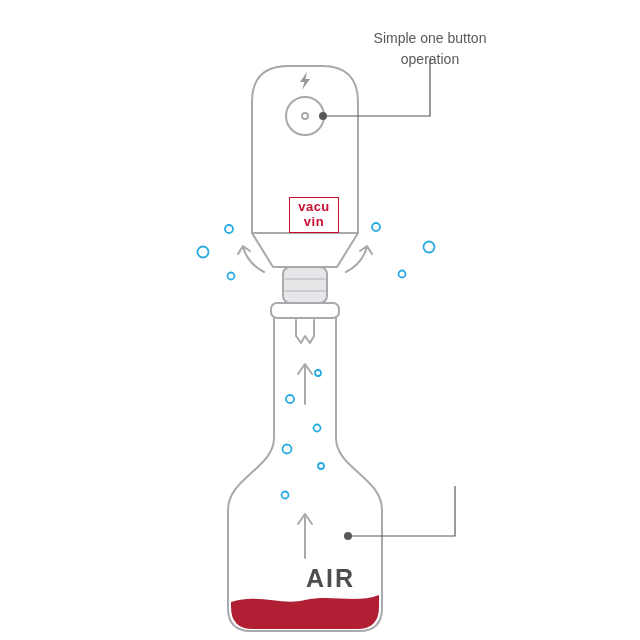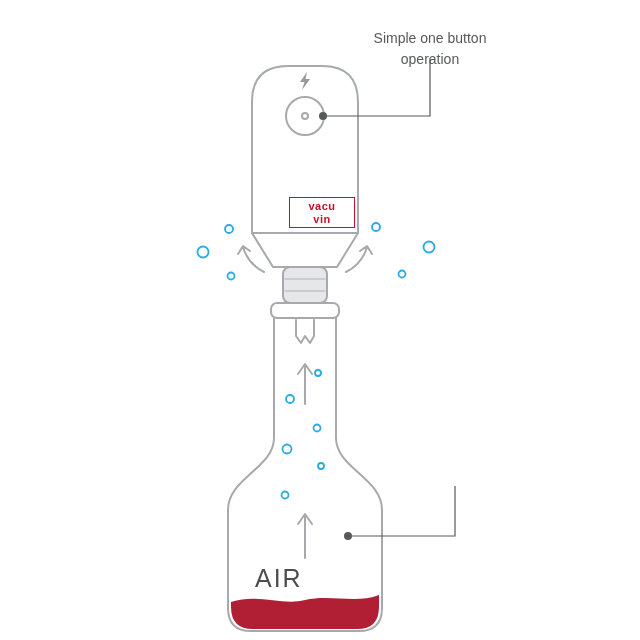--- a/index.html
+++ b/index.html
@@ -15,25 +15,25 @@
   .bubble      {stroke:var(--bubble-blue,#29abe2);fill:#fff;stroke-width:1.8;}
   .arrow       {stroke:var(--outline,#a7a9ac);fill:none;stroke-width:2;stroke-linecap:round;stroke-linejoin:round;}
   .leader      {stroke:var(--text,#58595b);fill:none;stroke-width:1.2;}
   .dot         {fill:var(--text,#58595b);}
   .wine        {fill:var(--wine-red,#b11f35);}
   .bolt        {fill:#96989a;}
   .plug        {fill:#e6e7e8;stroke:var(--outline,#a7a9ac);stroke-width:2;}
 
   .note{position:absolute;color:var(--text,#58595b);font-size:14px;line-height:1.5;
         text-align:center;white-space:pre-line;}
-  .air {position:absolute;color:#4d4d4f;font-weight:normal;font-size:25px;
-        letter-spacing:2px;text-align:left;}
+  .air {position:absolute;color:#4d4d4f;font-weight:bold;font-size:25px;
+        letter-spacing:2px;text-align:right;}
   .logo{position:absolute;border:1.5px solid var(--logo-red,#c8102e);
-        color:var(--logo-red,#c8102e);font-weight:bold;font-size:11px;line-height:1.15;
-        text-align:center;padding:2px 16px;letter-spacing:.5px;}
+        color:var(--logo-red,#c8102e);font-weight:bold;font-size:13px;line-height:1.15;
+        text-align:center;padding:2px 8px;letter-spacing:.5px;}
   .logo span{display:block;}
 </style>
 </head>
 <body>
 
 <div class="stage">
 
   <svg width="640" height="640" viewBox="0 0 640 640">
 
     <path class="stroke" d="M252 233 L252 102 Q252 66 288 66 L322 66 Q358 66 358 102 L358 233 Z"></path>

